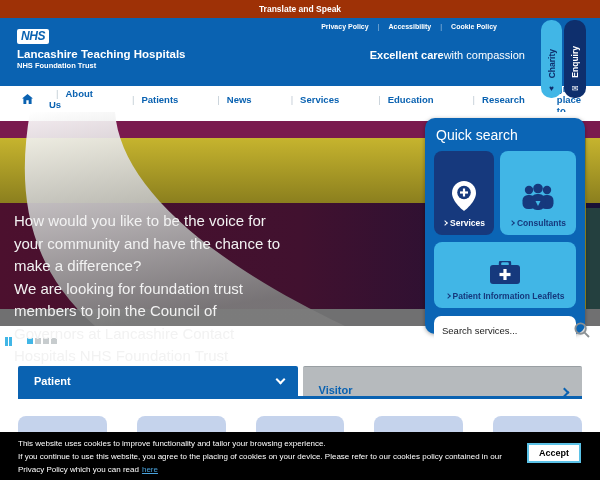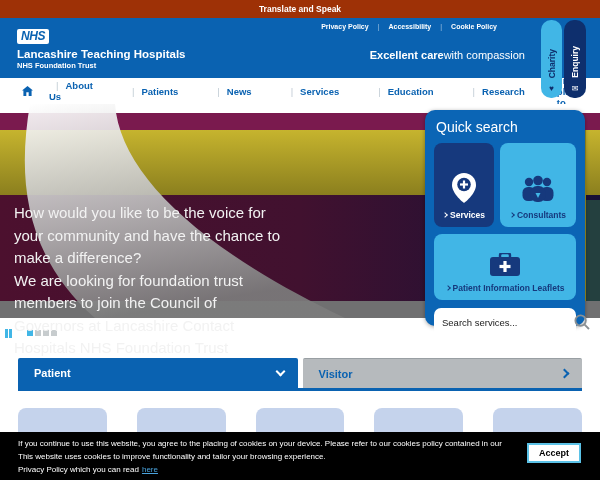--- a/index.html
+++ b/index.html
@@ -7,21 +7,21 @@
     --c-enquiry:#0e2f6d; --c-tabgray:#b6babd; --c-card:#c5d3ec; --c-link:#4aa3dd;
   }
   *{box-sizing:border-box;margin:0;padding:0;font-family:"Liberation Sans",sans-serif;}
   html,body{width:600px;height:480px;overflow:hidden;background:#fff;position:relative;}
 
   
   .topbar{height:18px;background:var(--c-topbar);color:#fff;text-align:center;
     font-size:8.5px;font-weight:bold;line-height:18px;}
 
   
-  .header{height:60px;background:var(--c-header);position:relative;color:#fff;padding-left:40px;}
+  .header{height:68px;background:var(--c-header);position:relative;color:#fff;padding-left:40px;}
   .utility{position:absolute;top:5px;right:103px;font-size:7px;font-weight:bold;display:flex;align-items:center;}
   .utility a{color:#fff;text-decoration:none;}
   .utility a + a::before{content:"|";color:#9fc3e2;margin:0 9px;font-weight:normal;}
   .logo-block{position:absolute;left:17px;top:11px;}
   .nhs-logo{width:32px;height:15px;background:#fff;border-radius:2px;color:var(--c-header);
     font-weight:bold;font-style:italic;font-size:12px;text-align:center;line-height:15px;letter-spacing:-0.5px;}
   .org-name{font-size:11.5px;font-weight:bold;margin-top:4px;}
   .org-sub{font-size:7.5px;font-weight:bold;margin-top:1px;}
   .tagline{position:absolute;top:31px;right:75px;font-size:11px;}
   .tagline .b{font-weight:bold;}
@@ -75,21 +75,21 @@
   .pause i{width:2.5px;height:9px;background:var(--c-accent);display:block;}
   .dots{position:absolute;left:27px;top:12px;display:flex;gap:2px;}
   .dot{width:6px;height:6px;background:#c7ccce;cursor:pointer;}
   .dot.active{background:var(--c-accent);}
 
   
   .ctabs{margin:3px 18px 0 18px;display:flex;gap:5px;border-bottom:3px solid var(--c-header);}
   .ctab{flex:1;height:30px;display:flex;align-items:center;font-size:11px;font-weight:bold;
     padding:0 14px 0 16px;cursor:pointer;border-radius:2px 2px 0 0;}
   .ctab.patient{background:var(--c-header);color:#fff;}
-  .ctab.visitor{background:var(--c-tabgray);color:var(--c-header);border-top:1px solid #999fa3;}
+  .ctab.visitor{background:var(--c-tabgray);color:var(--c-header);border-top:1px solid #999fa3;align-items:flex-end;}
   .ctab .sp{flex:1;}
   .chev-lg{width:7px;height:7px;border-top:2.6px solid currentColor;border-right:2.6px solid currentColor;display:inline-block;}
   .down{transform:rotate(135deg);margin-top:-3px;}
   .right{transform:rotate(45deg);}
 
   
   .cards{margin:17px 18px 0 18px;display:grid;grid-template-columns:repeat(5,1fr);gap:30px;}
   .card{height:45px;background:var(--c-card);border-radius:8px;cursor:pointer;}
 
   
@@ -281,17 +281,17 @@
 
 <div class="cards">
   <div class="card"></div>
   <div class="card"></div>
   <div class="card"></div>
   <div class="card"></div>
   <div class="card"></div>
 </div>
 
 <div class="cookie">
+  <p>This website uses cookies to improve functionality and tailor your browsing experience.</p>
   <p>If you continue to use this website, you agree to the placing of cookies on your device. Please refer to our cookies policy contained in our</p>
-  <p>This website uses cookies to improve functionality and tailor your browsing experience.</p>
   <p><span>Privacy Policy which you can read</span><a href="#">here</a></p>
   <button class="accept">Accept</button>
 </div>
 
 </body></html>

